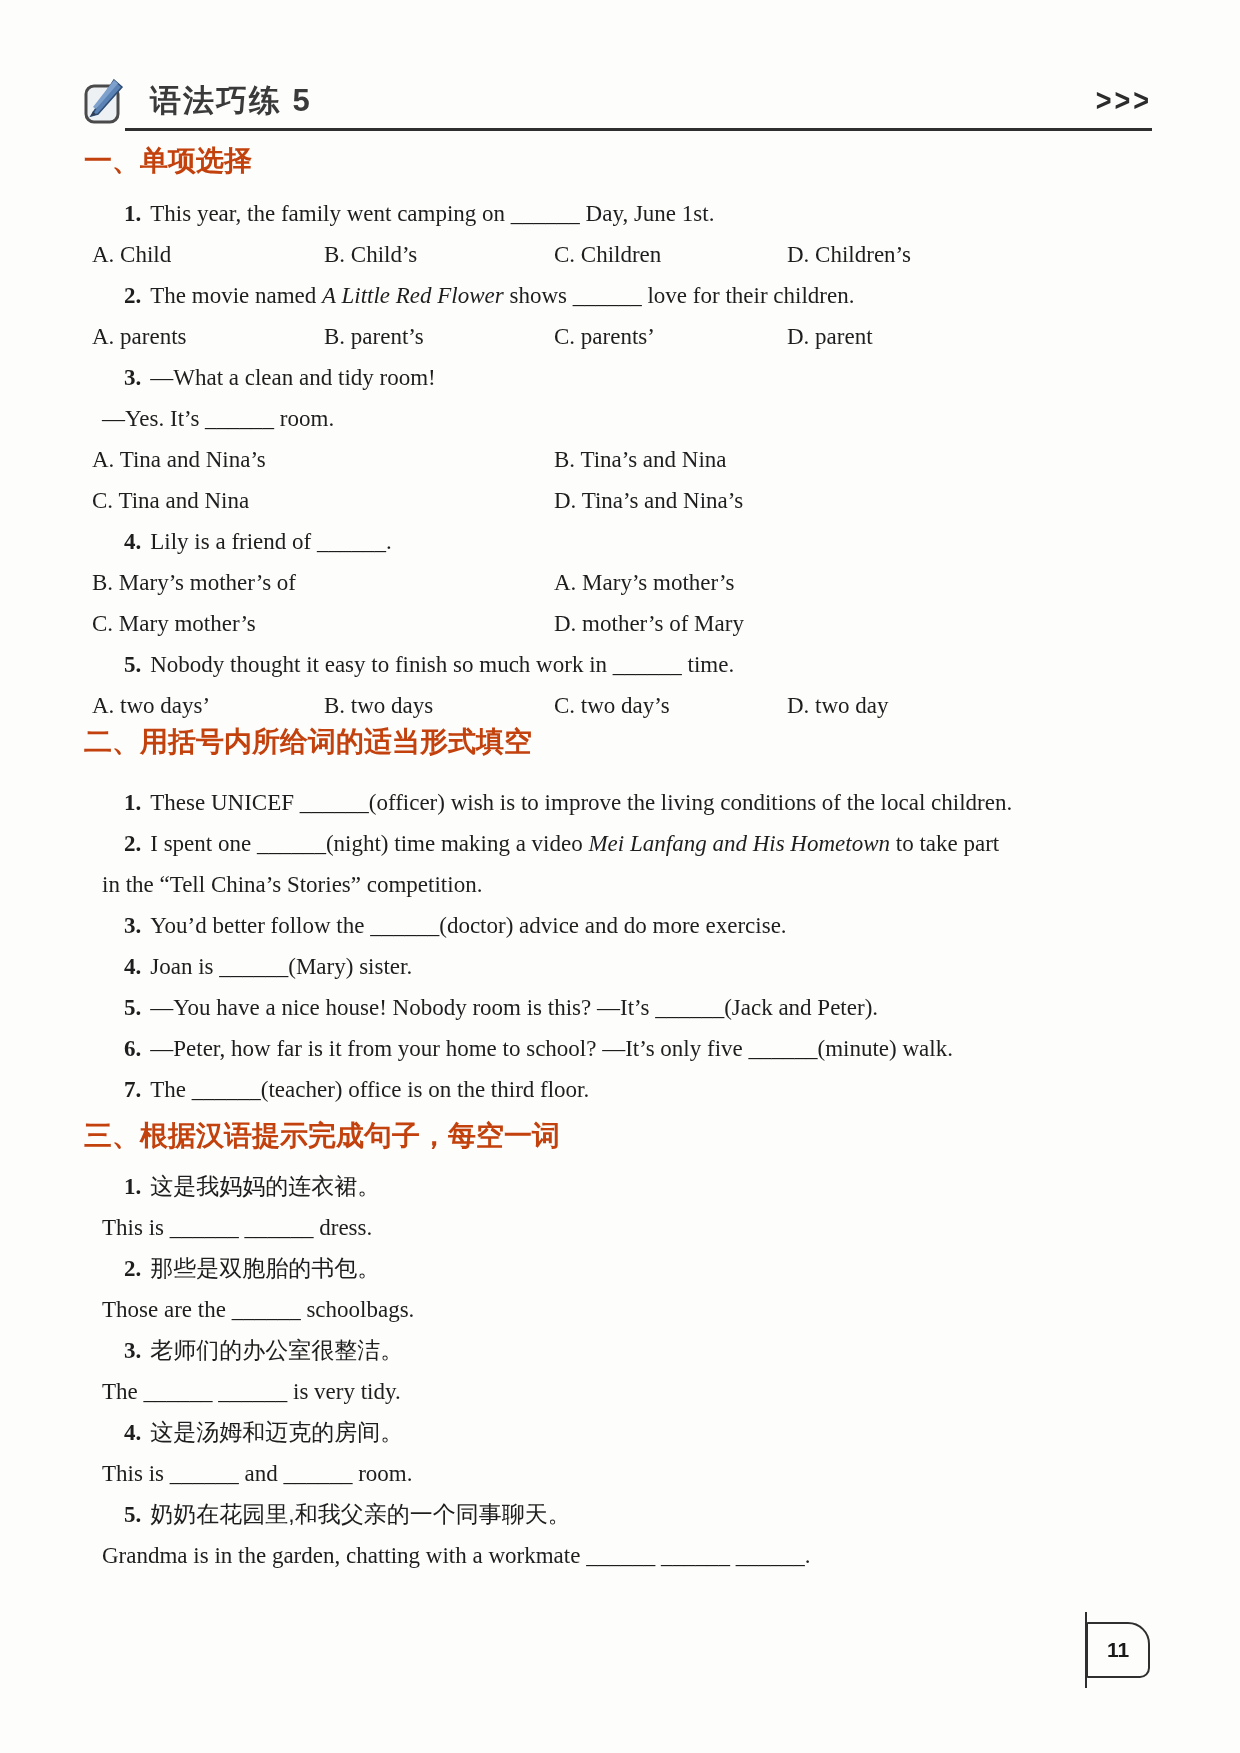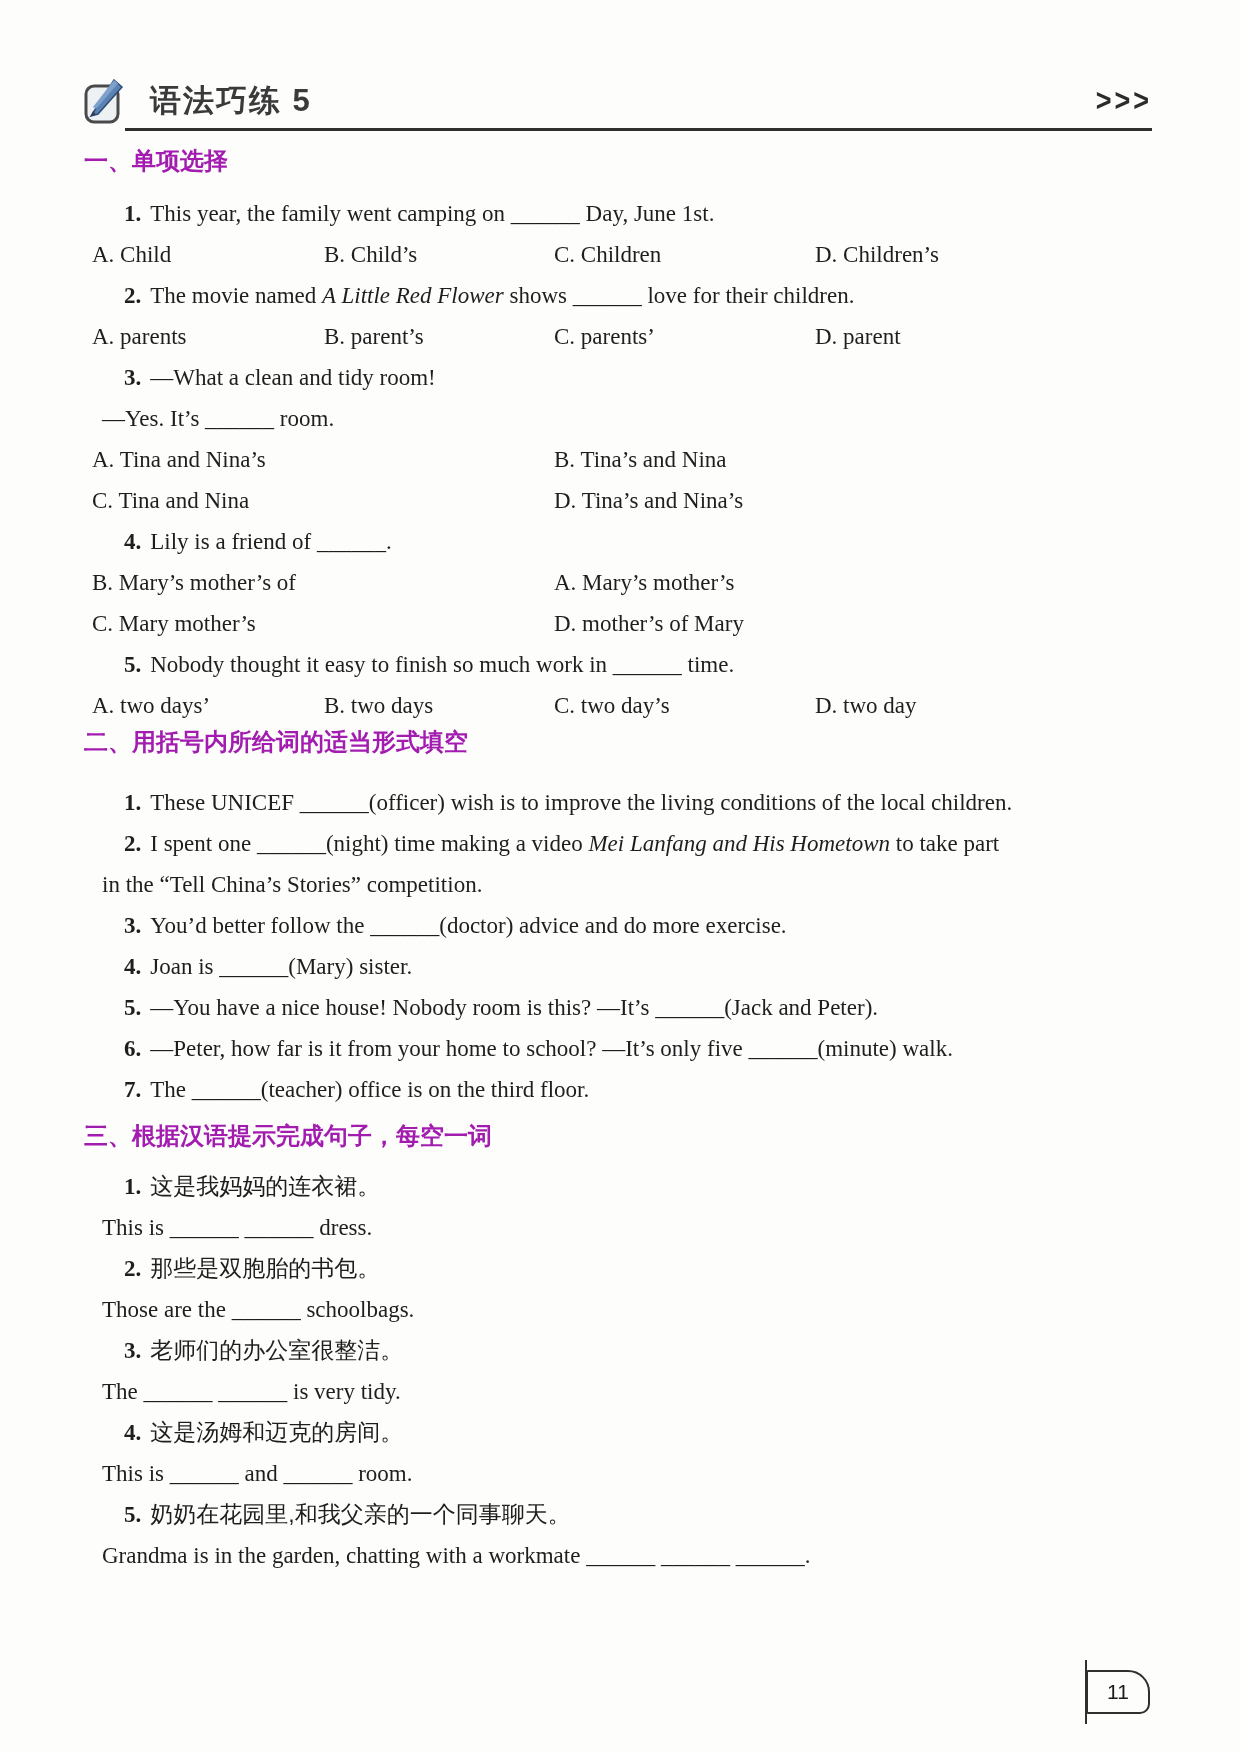--- a/index.html
+++ b/index.html
@@ -31,43 +31,43 @@
   .header-rule {
     margin:4px 88px 0 125px;
     border-top:3px solid #2f2f2f;
   }
   
   .content { }
   .sec-heading {
     margin-left:84px;
     height:32px; line-height:32px;
     font-family:"Liberation Sans","DejaVu Sans",sans-serif;
-    font-weight:bold; font-size:24px; color:#a21caf;
+    font-weight:bold; font-size:28px; color:#c2410c;
   }
   .sec1-heading { margin-top:14px; }
   .sec2-heading { }
   .sec3-heading { margin-top:10px; }
   .block-1 { margin-top:16px; }
   .block-2 { margin-top:24px; }
   .block-3 { margin-top:14px; }
   .line { height:41px; line-height:41px; white-space:nowrap; }
   .qline  { padding-left:124px; }
   .cline  { padding-left:102px; }  
   .qnum { font-weight:bold; margin-right:9px; }
   .opts  { display:flex; padding-left:92px; }
   .opts4 .opt:nth-child(1) { width:232px; }
   .opts4 .opt:nth-child(2) { width:230px; }
   .opts4 .opt:nth-child(3) { width:233px; }
-  .opts4 .opt:nth-child(4) { flex:1;margin-left:28px; }
+  .opts4 .opt:nth-child(4) { flex:1; }
   .opts2 .opt:nth-child(1) { width:462px; }
   .opts2 .opt:nth-child(2) { flex:1; }
   .cn-text { font-family:"Liberation Sans","DejaVu Sans",sans-serif; }
   i { font-style:italic; }
   
-  .page-tab { position:absolute; left:1086px; top:1670px; width:64px; height:44px; }
+  .page-tab { position:absolute; left:1086px; top:1622px; width:64px; height:56px;font-weight:bold; }
   .page-tab .tab-box {
     position:absolute; inset:0;
     border:2px solid #2f2f2f;
     border-radius:2px 22px 10px 2px;
     display:flex; align-items:center; justify-content:center;
     font-family:"Liberation Sans","DejaVu Sans",sans-serif;
     font-size:21px; color:#1a1a1a;
     background:#fdfdfc;
   }
   .page-tab .tab-line {

